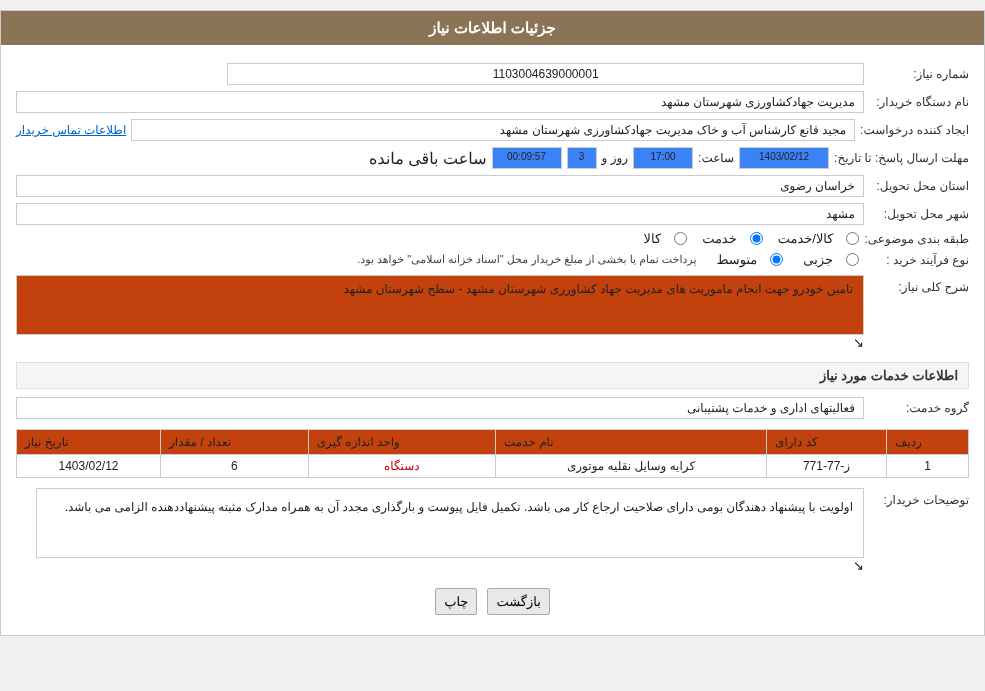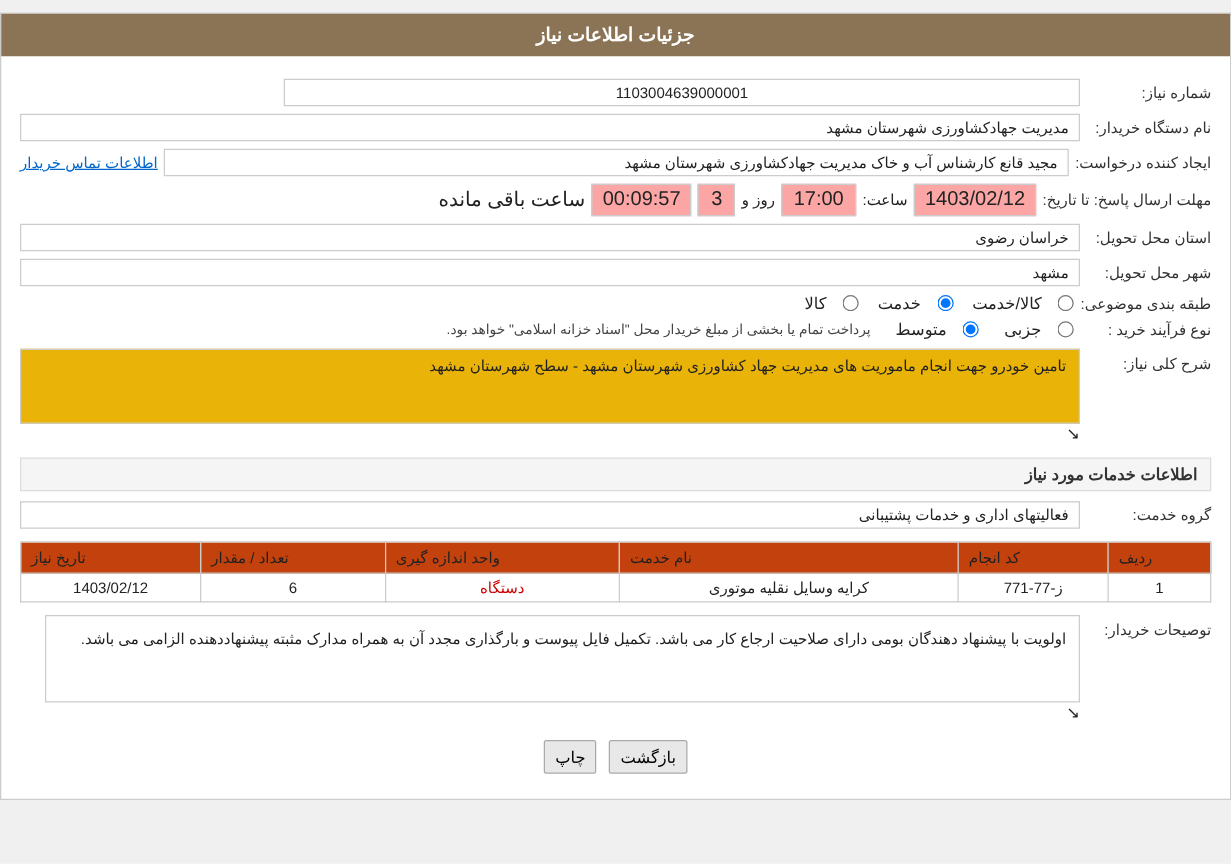--- a/index.html
+++ b/index.html
@@ -76,22 +76,22 @@
     .date-label {
       color: #333;
       font-size: 12px;
       min-width: 100px;
       text-align: right;
       flex-shrink: 0;
     }
     .date-box {
       border: 1px solid #ccc;
       padding: 3px 8px;
-      font-size: 16px;
-      background: #fca5a5;
+      font-size: 10px;
+      background: #3b82f6;
       min-height: 22px;
       text-align: center;
     }
     .radio-group {
       display: flex;
       align-items: center;
       gap: 15px;
       flex: 1;
     }
     .radio-item {
@@ -125,21 +125,21 @@
       font-size: 11px;
       color: #444;
       flex: 1;
     }
     .description-box {
       border: 1px solid #ccc;
       padding: 6px 10px;
       min-height: 60px;
       font-size: 12px;
       text-align: right;
-      background: #eab308;
+      background: #c2410c;
       width: 100%;
       position: relative;
     }
     .table-section {
       margin: 10px 0;
     }
     table {
       width: 100%;
       border-collapse: collapse;
       font-size: 12px;
@@ -290,21 +290,21 @@
     <div class="info-row">
       <span class="info-label">گروه خدمت:</span>
       <div class="info-value" style="flex:4;">فعالیتهای اداری و خدمات پشتیبانی</div>
     </div>
 
     <div class="table-section">
       <table>
         <thead>
           <tr>
             <th>ردیف</th>
-            <th>کد انجام</th>
+            <th>کد دارای</th>
             <th>نام خدمت</th>
             <th>واحد اندازه گیری</th>
             <th>تعداد / مقدار</th>
             <th>تاریخ نیاز</th>
           </tr>
         </thead>
         <tbody id="services-tbody">
         <tr>
       <td>1</td>
       <td>ز-77-771</td>

